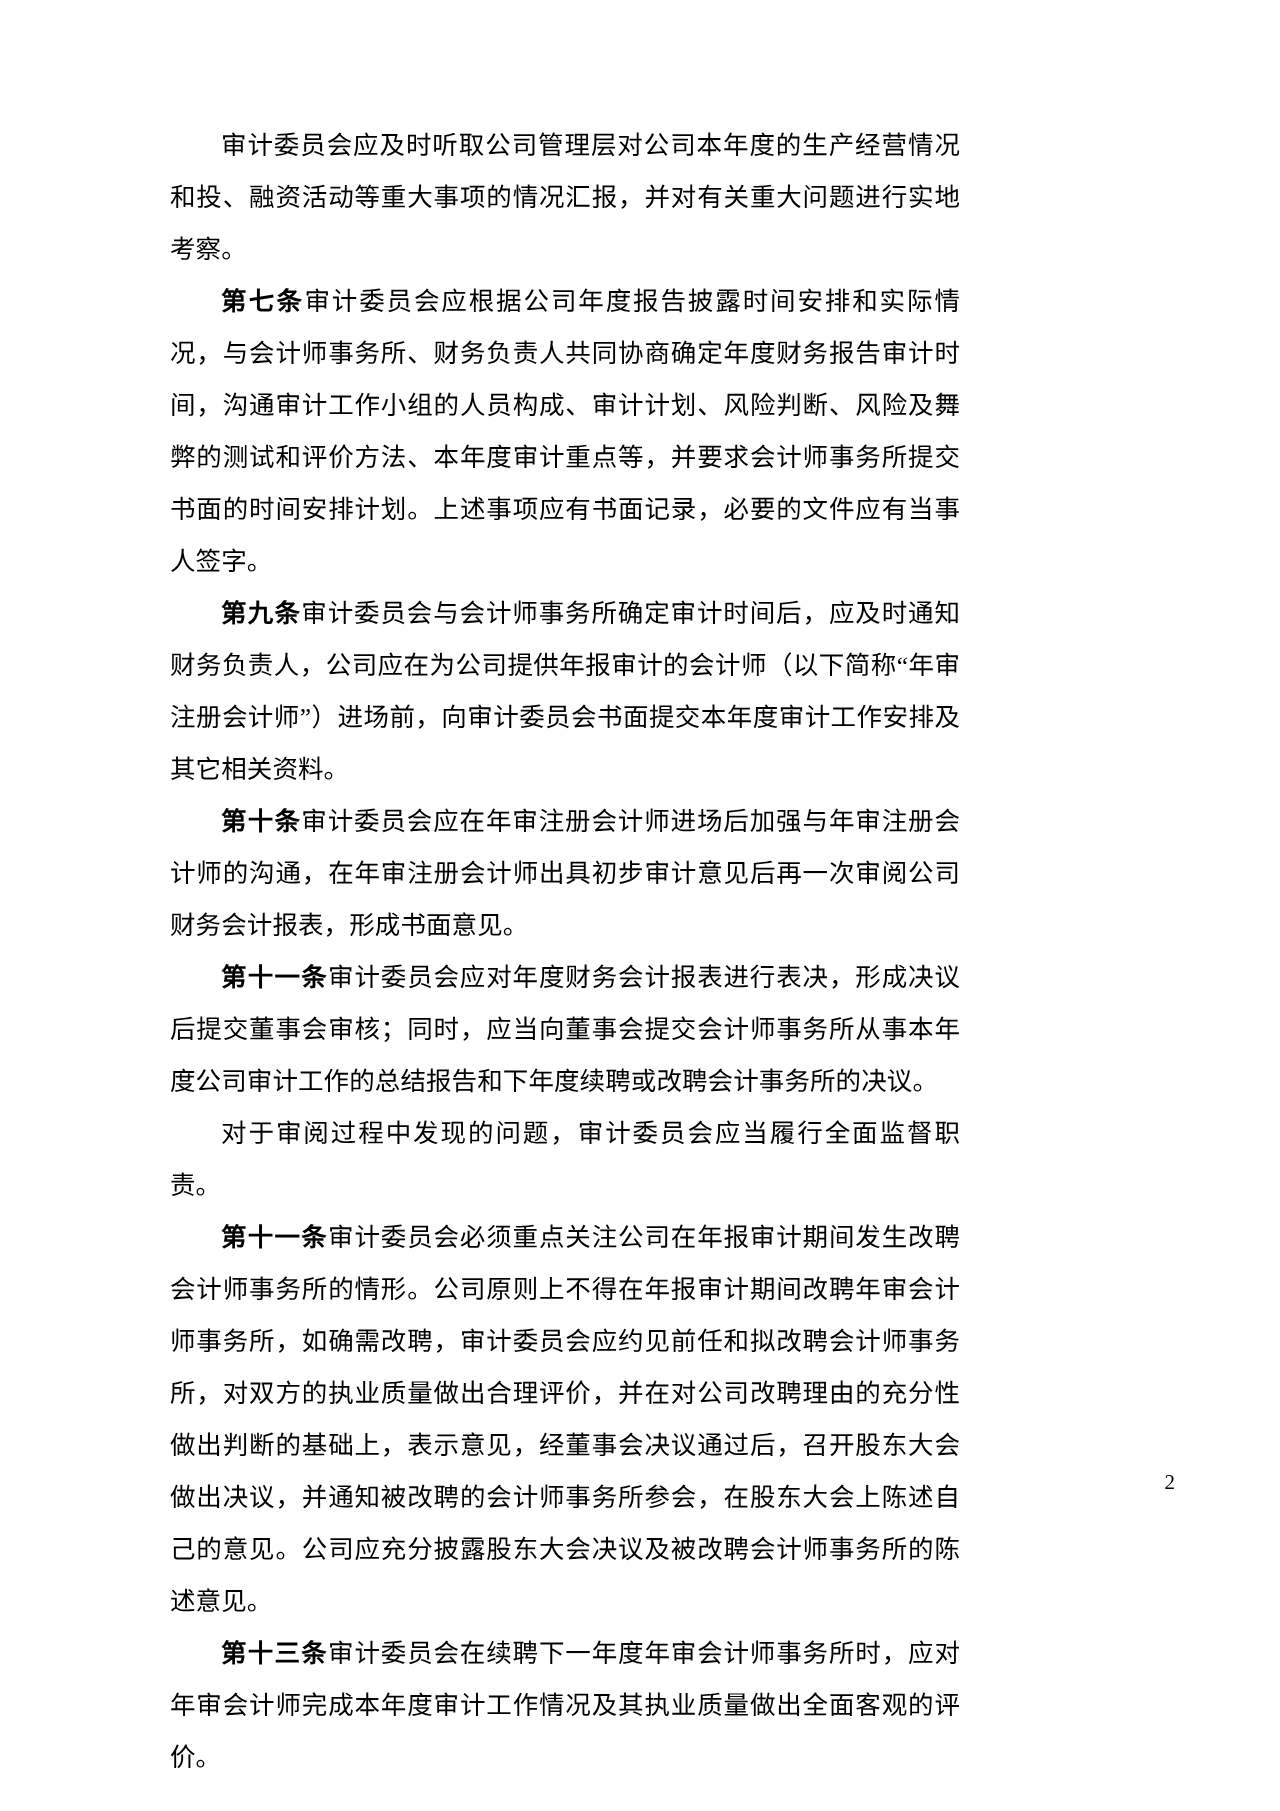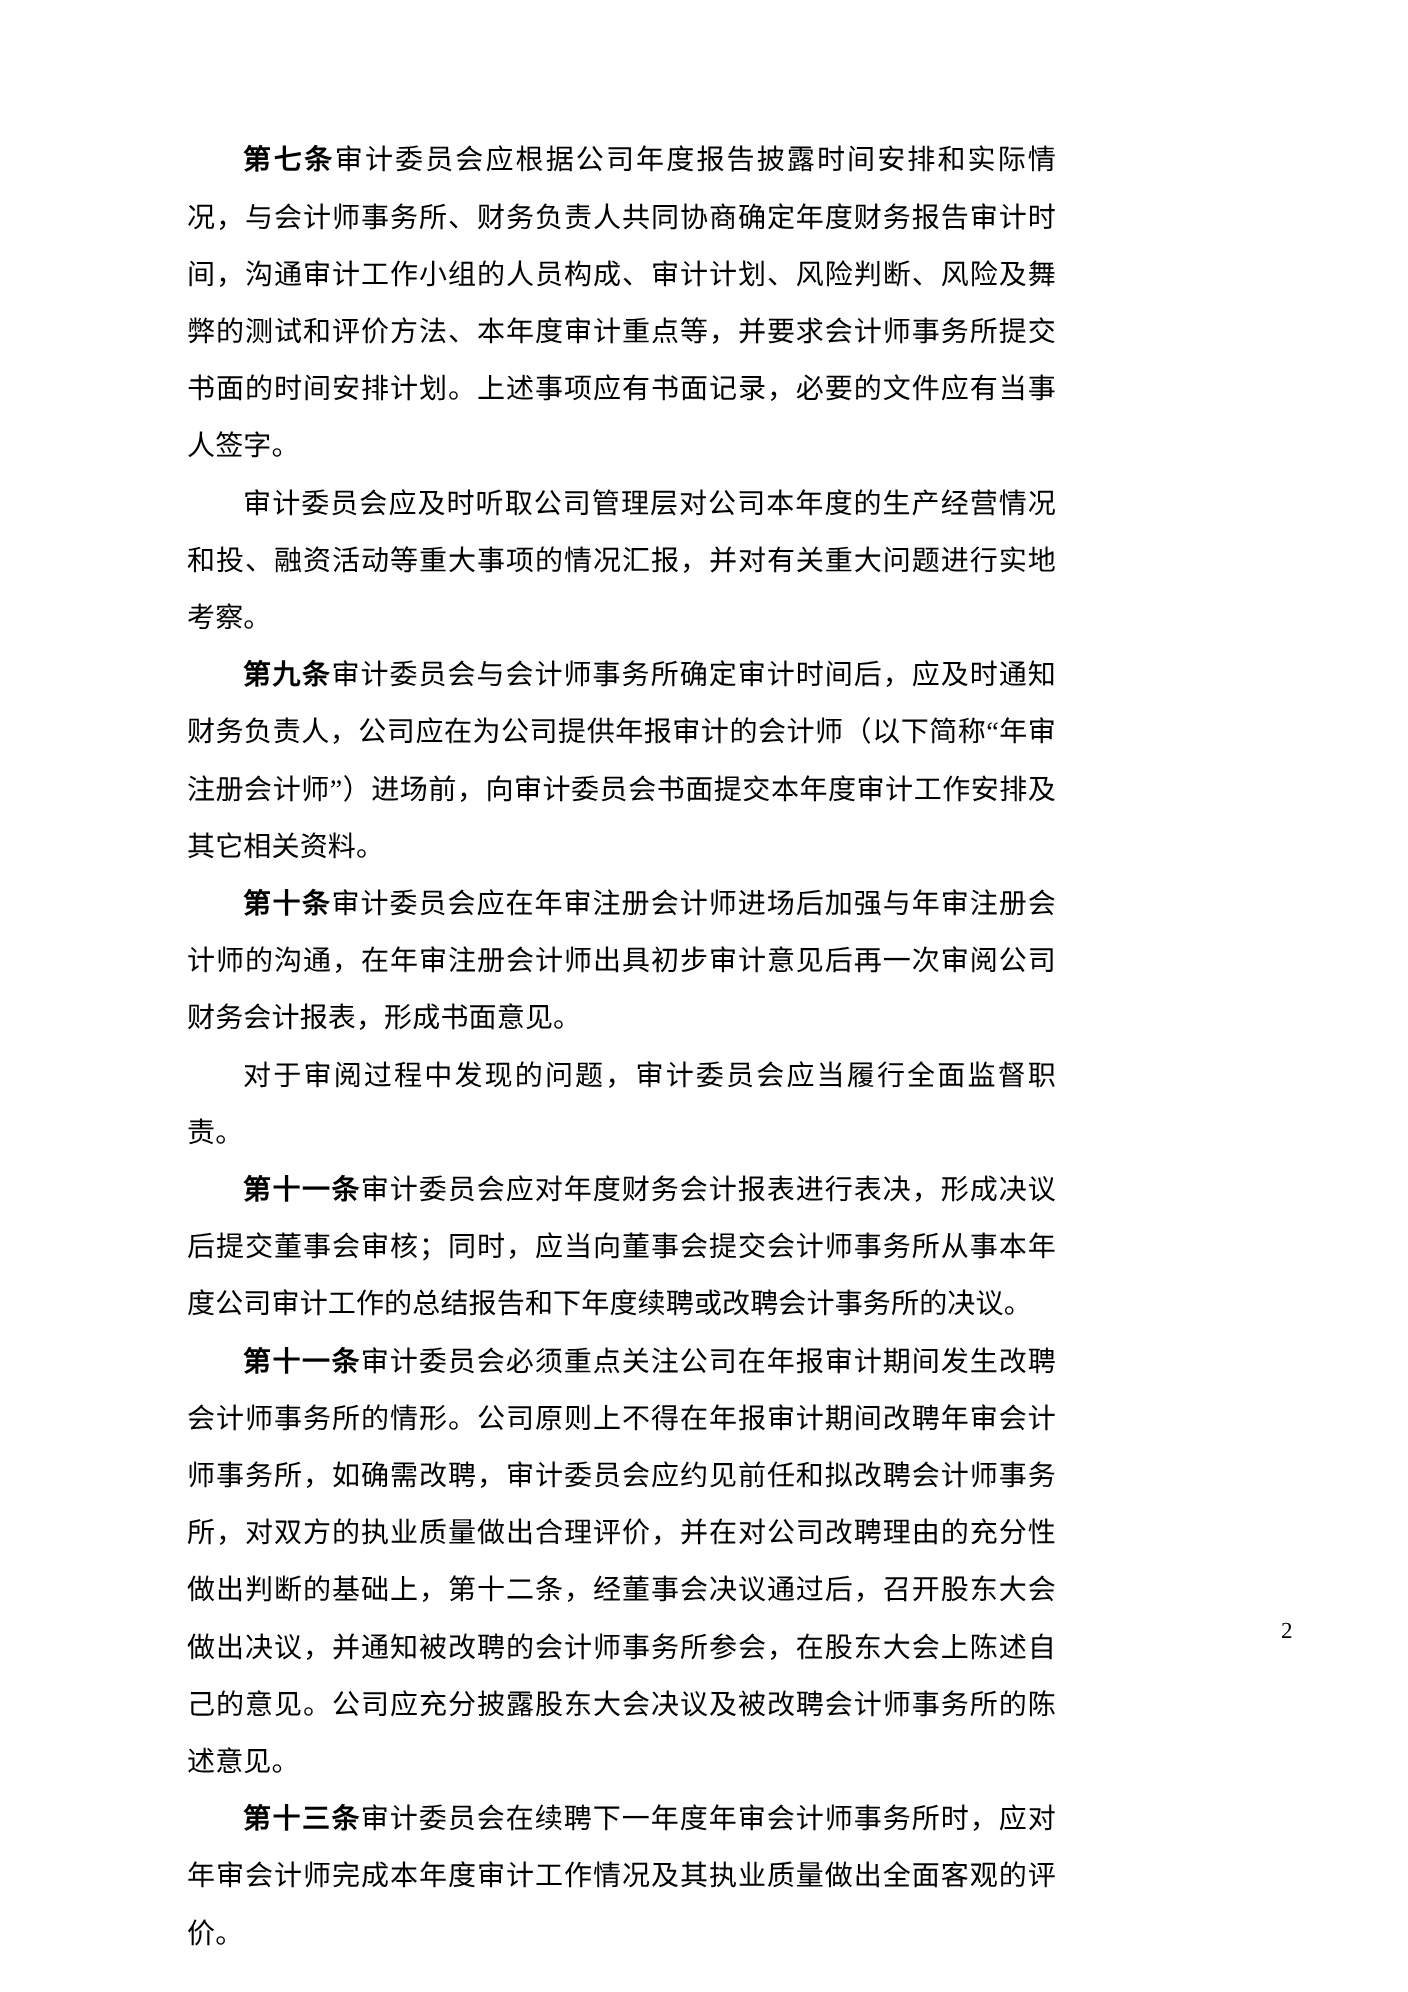--- a/index.html
+++ b/index.html
@@ -55,46 +55,46 @@
   }
 </style>
 </head>
 <body>
 
 <div class="page">
 
   <div class="content">
 
     <p class="para">
-      <span class="article-label">第七条</span><span>审计委员会应根据公司年度报告披露时间安排和实际情况，与会计师事务所、财务负责人共同协商确定年度财务报告审计时间，沟通审计工作小组的人员构成、审计计划、风险判断、风险及舞弊的测试和评价方法、本年度审计重点等，并要求会计师事务所提交书面的时间安排计划。上述事项应有书面记录，必要的文件应有当事人签字。</span>
+      <span class="article-label"></span><span>审计委员会应及时听取公司管理层对公司本年度的生产经营情况和投、融资活动等重大事项的情况汇报，并对有关重大问题进行实地考察。</span>
     </p>
 
     <p class="para">
-      <span class="article-label"></span><span>审计委员会应及时听取公司管理层对公司本年度的生产经营情况和投、融资活动等重大事项的情况汇报，并对有关重大问题进行实地考察。</span>
+      <span class="article-label">第七条</span><span>审计委员会应根据公司年度报告披露时间安排和实际情况，与会计师事务所、财务负责人共同协商确定年度财务报告审计时间，沟通审计工作小组的人员构成、审计计划、风险判断、风险及舞弊的测试和评价方法、本年度审计重点等，并要求会计师事务所提交书面的时间安排计划。上述事项应有书面记录，必要的文件应有当事人签字。</span>
     </p>
 
 
     <p class="para">
       <span class="article-label">第九条</span><span>审计委员会与会计师事务所确定审计时间后，应及时通知财务负责人，公司应在为公司提供年报审计的会计师（以下简称“年审注册会计师”）进场前，向审计委员会书面提交本年度审计工作安排及其它相关资料。</span>
     </p>
 
     <p class="para">
       <span class="article-label">第十条</span><span>审计委员会应在年审注册会计师进场后加强与年审注册会计师的沟通，在年审注册会计师出具初步审计意见后再一次审阅公司财务会计报表，形成书面意见。</span>
     </p>
 
     <p class="para">
+      <span class="article-label">第十一条</span><span>审计委员会应对年度财务会计报表进行表决，形成决议后提交董事会审核；同时，应当向董事会提交会计师事务所从事本年度公司审计工作的总结报告和下年度续聘或改聘会计事务所的决议。</span>
+    </p>
+
+    <p class="para">
       <span class="article-label"></span><span>对于审阅过程中发现的问题，审计委员会应当履行全面监督职责。</span>
     </p>
 
     <p class="para">
-      <span class="article-label">第十一条</span><span>审计委员会应对年度财务会计报表进行表决，形成决议后提交董事会审核；同时，应当向董事会提交会计师事务所从事本年度公司审计工作的总结报告和下年度续聘或改聘会计事务所的决议。</span>
-    </p>
-
-    <p class="para">
-      <span class="article-label">第十一条</span><span>审计委员会必须重点关注公司在年报审计期间发生改聘会计师事务所的情形。公司原则上不得在年报审计期间改聘年审会计师事务所，如确需改聘，审计委员会应约见前任和拟改聘会计师事务所，对双方的执业质量做出合理评价，并在对公司改聘理由的充分性做出判断的基础上，第十二条，经董事会决议通过后，召开股东大会做出决议，并通知被改聘的会计师事务所参会，在股东大会上陈述自己的意见。公司应充分披露股东大会决议及被改聘会计师事务所的陈述意见。</span>
+      <span class="article-label">第十一条</span><span>审计委员会必须重点关注公司在年报审计期间发生改聘会计师事务所的情形。公司原则上不得在年报审计期间改聘年审会计师事务所，如确需改聘，审计委员会应约见前任和拟改聘会计师事务所，对双方的执业质量做出合理评价，并在对公司改聘理由的充分性做出判断的基础上，表示意见，经董事会决议通过后，召开股东大会做出决议，并通知被改聘的会计师事务所参会，在股东大会上陈述自己的意见。公司应充分披露股东大会决议及被改聘会计师事务所的陈述意见。</span>
     </p>
 
     <p class="para">
       <span class="article-label">第十三条</span><span>审计委员会在续聘下一年度年审会计师事务所时，应对年审会计师完成本年度审计工作情况及其执业质量做出全面客观的评价。</span>
     </p>
 
   </div>
 
   <div class="page-number">2</div>
 

